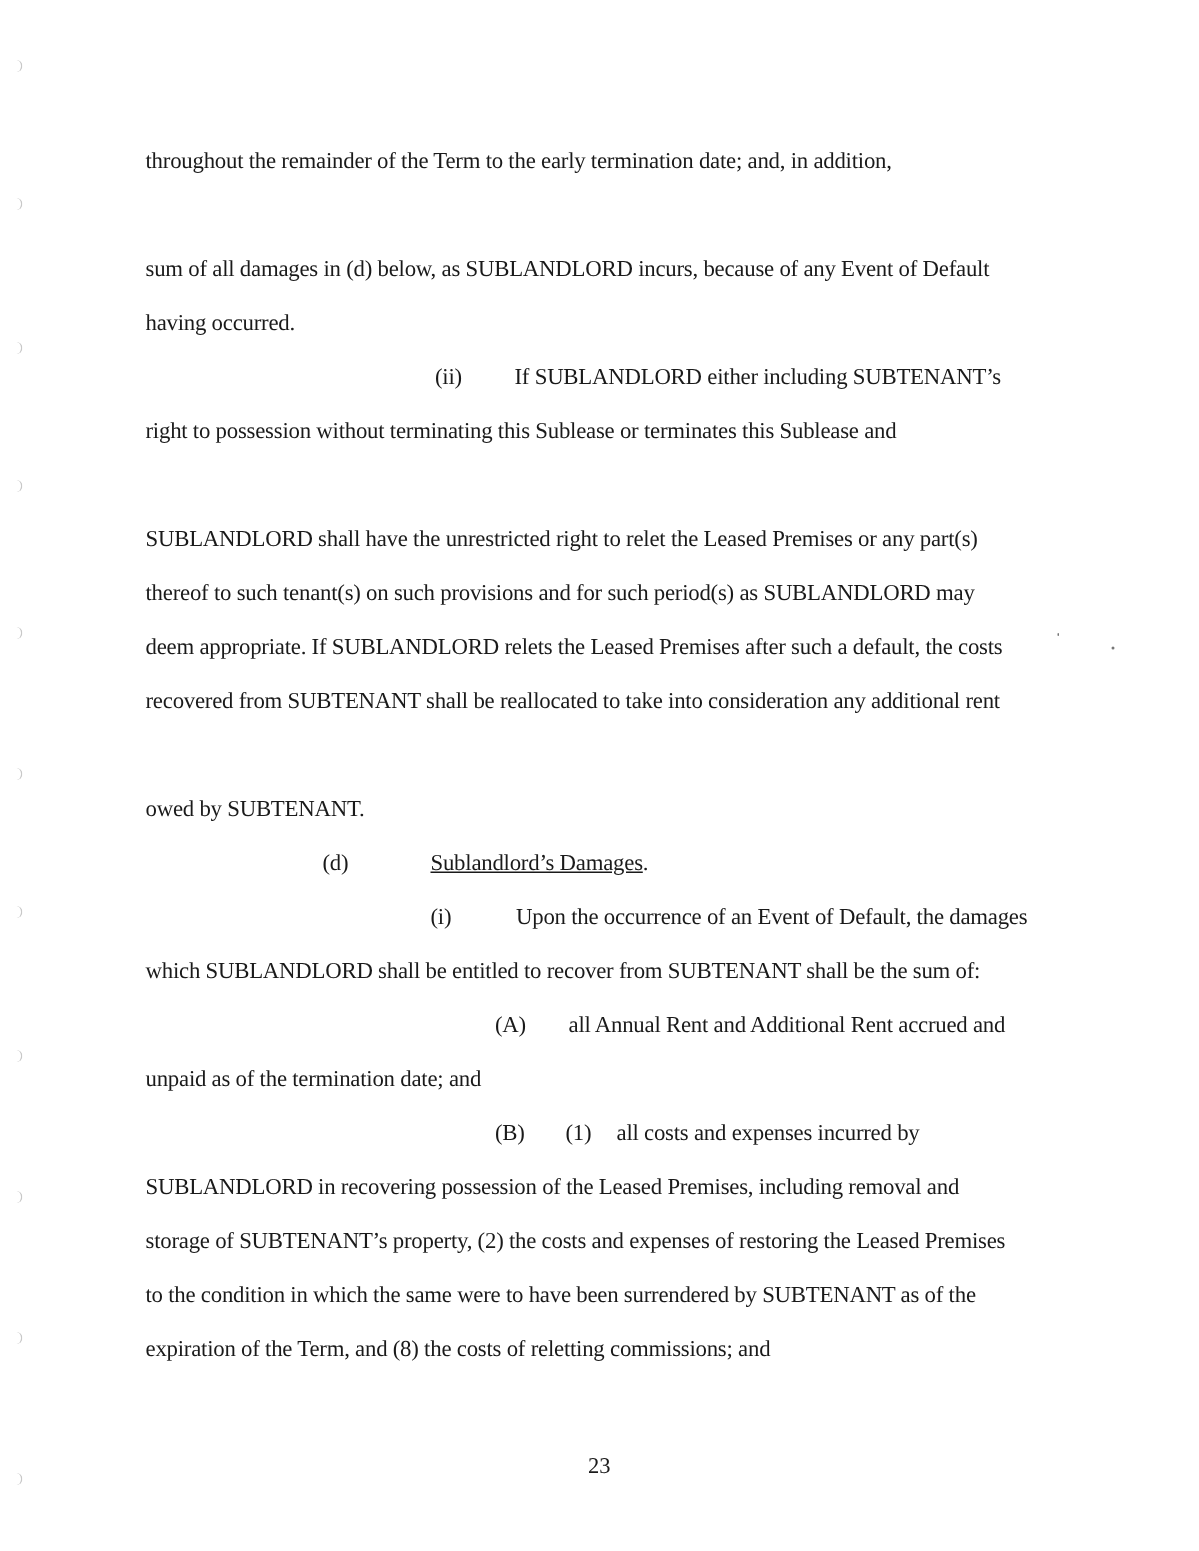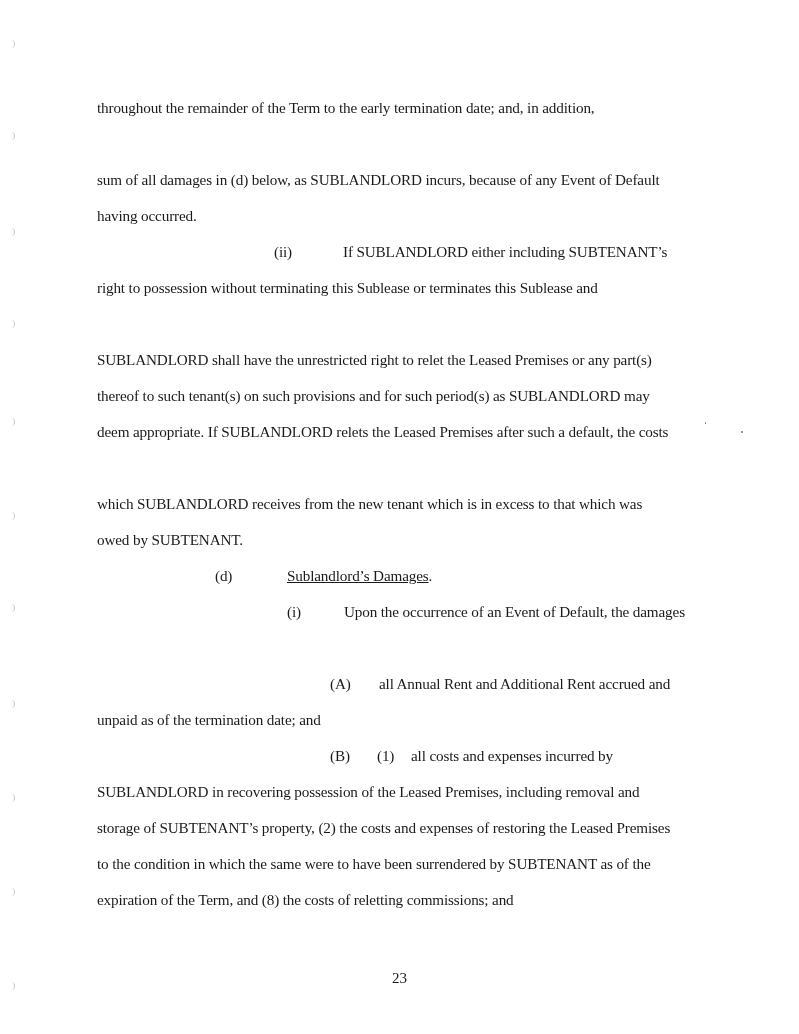--- a/index.html
+++ b/index.html
@@ -37,36 +37,37 @@
   <div class="holemark" style="top:888px"></div>
   <div class="holemark" style="top:982px"></div>
 
   <div class="speck" style="left:741px;top:431px"></div>
   <div class="speck" style="left:705px;top:422px;width:1px;height:2px"></div>
 
   <div class="line" style="top:99px">throughout the remainder of the Term to the early termination date; and, in addition,</div>
   <div class="line" style="top:171px">sum of all damages in (d) below, as SUBLANDLORD incurs, because of any Event of Default</div>
   <div class="line" style="top:207px">having occurred.</div>
 
-  <div class="line" style="top:243px; left:274px">(ii)</div>
+  <div class="line" style="top:243px; left:290px">(ii)</div>
   <div class="line" style="top:243px; left:343px">If SUBLANDLORD either including SUBTENANT’s</div>
 
   <div class="line" style="top:279px">right to possession without terminating this Sublease or terminates this Sublease and</div>
   <div class="line" style="top:351px">SUBLANDLORD shall have the unrestricted right to relet the Leased Premises or any part(s)</div>
   <div class="line" style="top:387px">thereof to such tenant(s) on such provisions and for such period(s) as SUBLANDLORD may</div>
   <div class="line" style="top:423px">deem appropriate.  If SUBLANDLORD relets the Leased Premises after such a default, the costs</div>
-  <div class="line" style="top:495px">which SUBLANDLORD receives from the new tenant which is in excess to that which was</div>
+  <div class="line" style="top:459px">recovered from SUBTENANT shall be reallocated to take into consideration any additional rent</div>
   <div class="line" style="top:531px">owed by SUBTENANT.</div>
 
   <div class="line" style="top:567px; left:215px">(d)</div>
   <div class="line" style="top:567px; left:287px"><span class="u">Sublandlord’s Damages</span><span>.</span></div>
 
   <div class="line" style="top:603px; left:287px">(i)</div>
   <div class="line" style="top:603px; left:344px">Upon the occurrence of an Event of Default, the damages</div>
 
+  <div class="line" style="top:639px">which SUBLANDLORD shall be entitled to recover from SUBTENANT shall be the sum of:</div>
 
   <div class="line" style="top:675px; left:330px">(A)</div>
   <div class="line" style="top:675px; left:379px">all Annual Rent and Additional Rent accrued and</div>
 
   <div class="line" style="top:711px">unpaid as of the termination date; and</div>
 
   <div class="line" style="top:747px; left:330px">(B)</div>
   <div class="line" style="top:747px; left:377px">(1)</div>
   <div class="line" style="top:747px; left:411px">all costs and expenses incurred by</div>
 

